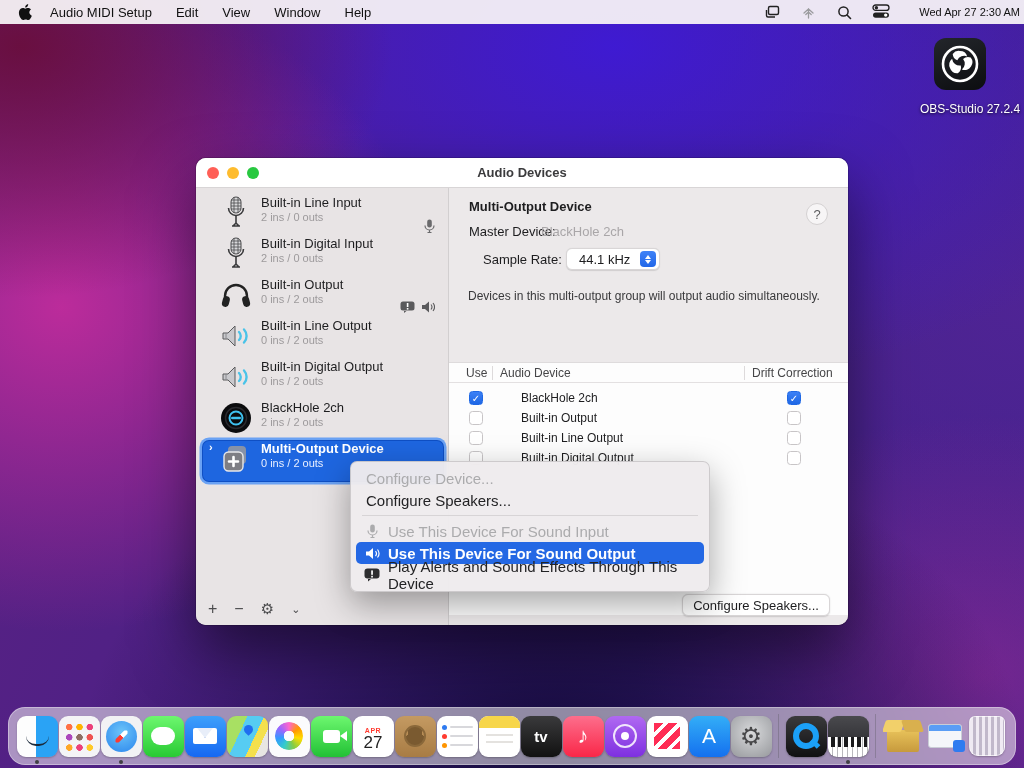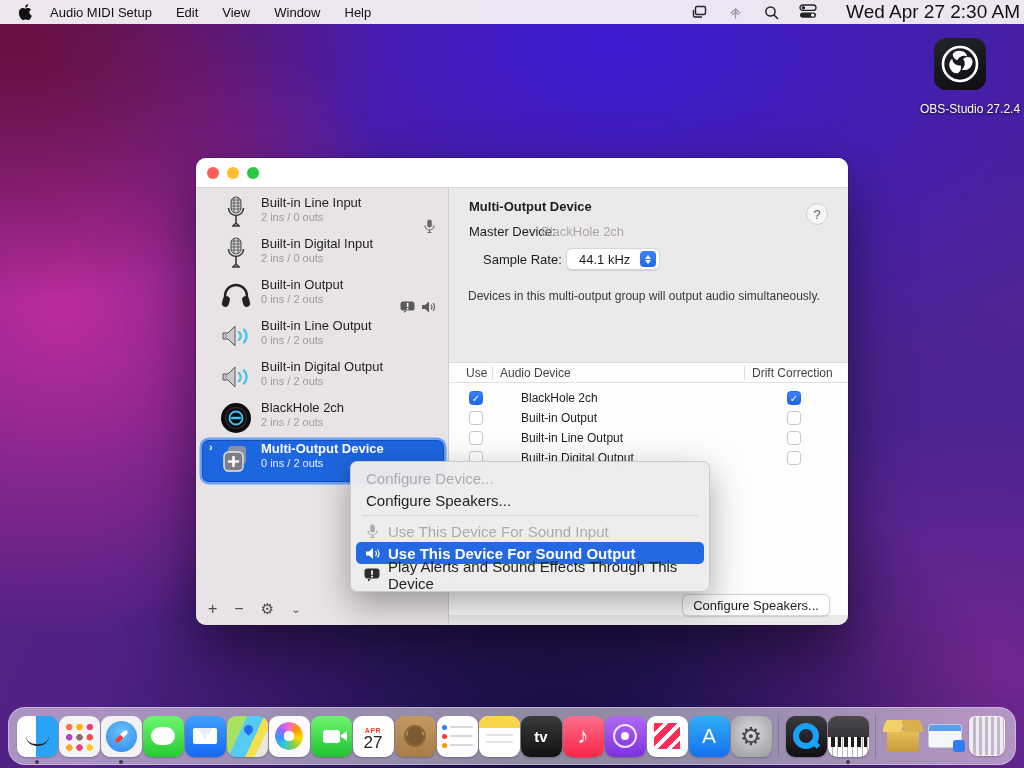--- a/index.html
+++ b/index.html
@@ -19,21 +19,21 @@
 
   
   .menubar{position:absolute;top:0;left:0;width:1024px;height:24px;
     background:rgba(246,243,246,.94);display:flex;align-items:center;
     font-size:13px;color:#111;z-index:50;}
   .menubar .apple{margin-left:18px;font-size:14px;}
   .menubar .appname{font-weight:400;margin-left:18px;}
   .menubar .menu{margin-left:24px;}
   .menubar .spacer{flex:1;}
   .menubar .status{display:flex;align-items:center;gap:19px;margin-right:10px;}
-  .menubar .clock{font-size:19px;margin-left:20px;margin-right:4px;}
+  .menubar .clock{font-size:11px;margin-left:20px;margin-right:4px;}
   .mb-icon{width:17px;height:17px;display:inline-block;}
 
   
   .desktop-icon{position:absolute;left:920px;top:38px;width:80px;text-align:center;z-index:5;}
   .obs-badge{width:52px;height:52px;margin:0 auto;border-radius:12px;
     background:linear-gradient(160deg,#23262b,#0c0d10);display:flex;align-items:center;justify-content:center;}
   .desktop-icon .label{margin-top:12px;color:#fff;font-size:12px;font-weight:400;
     text-shadow:0 1px 3px rgba(0,0,0,.8);white-space:nowrap;}
 
   
@@ -264,20 +264,21 @@
   <div class="label">OBS-Studio 27.2.4</div>
 </div>
 
 <div class="window">
   <div class="titlebar">
     <div class="lights">
       <span class="light red"></span>
       <span class="light yellow"></span>
       <span class="light green"></span>
     </div>
+    <div class="wtitle">Audio Devices</div>
   </div>
 
   <div class="wbody">
 
     <div class="sidebar">
 
       <div class="dev-row" style="top:7px;">
         <span class="dev-ico">
             <svg width="20" height="34" viewBox="0 0 20 34">
               <rect x="5" y="1" width="10" height="16" rx="5" fill="#d8d8da" stroke="#4a4a4c"></rect>

